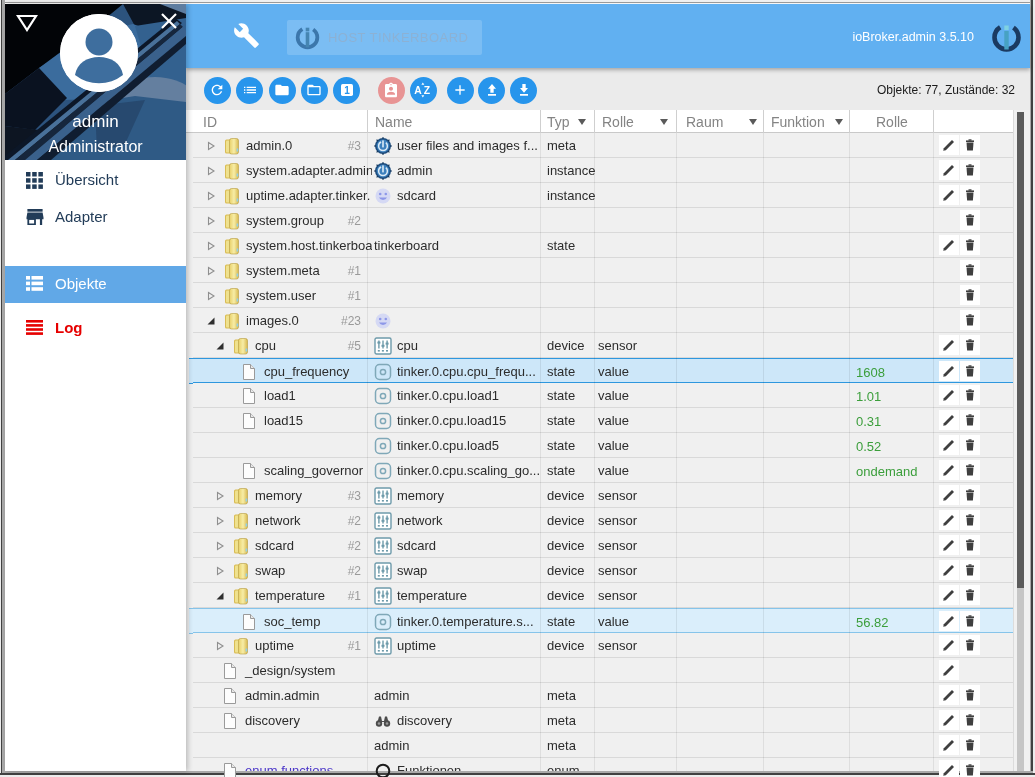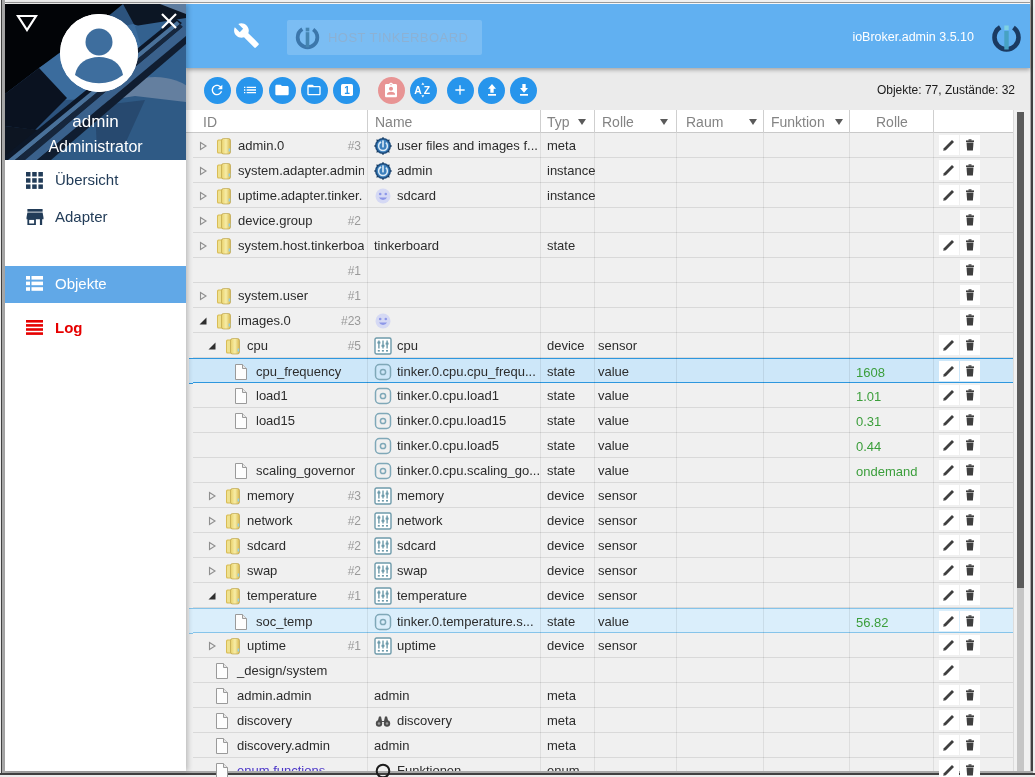--- a/index.html
+++ b/index.html
@@ -57,21 +57,21 @@
 .idl{position:absolute;top:5px;font-size:13px;color:#2c2c2c;white-space:nowrap}
 .cnt{position:absolute;left:118px;top:6px;width:50px;text-align:right;font-size:12px;color:#9a9a9a}
 .nm{position:absolute;left:204px;top:5px;width:142px;font-size:13px;color:#2c2c2c;white-space:nowrap;overflow:hidden}
 .nm2{left:181px}
 .typ{position:absolute;left:354px;top:5px;font-size:13px;color:#2c2c2c}
 .rol{position:absolute;left:405px;top:5px;font-size:13px;color:#2c2c2c}
 .wrt{position:absolute;left:663px;top:6px;font-size:13px;color:#3b9e3b}
 .acell{position:absolute;top:2px;width:20px;height:20px;background:#fff;z-index:3}
 .acell svg{position:absolute;left:3px;top:3px}
 .ic{position:absolute;z-index:1}
-.idwrap{position:absolute;left:0;top:0;width:171px;height:25px;overflow:hidden}
+.idwrap{position:absolute;left:8px;top:0;width:171px;height:25px;overflow:hidden}
 
 .sbar{left:1013px;top:110px;width:17px;height:661px;background:#f1f1f1;border-left:1px solid #dcdcdc;z-index:6}
 .sthumb{position:absolute;left:3px;top:2px;width:7px;height:476px;background:#5c5c5c}
 .strack{position:absolute;left:3px;top:478px;width:7px;height:183px;background:#c6c6c6}
 
 </style></head><body>
 <svg width="0" height="0" style="position:absolute">
 <defs>
 <linearGradient id="gf" x1="0" y1="0" x2="1" y2="0">
  <stop offset="0" stop-color="#e8d06a"></stop>
@@ -338,21 +338,21 @@
       </div>
     </div>
 <div class="row" style="top:75px">
       <div class="idwrap">
         <svg class="ic" style="left:5px;top:8px" width="10" height="10">
           <use href="#i-arrc"></use>
         </svg>
         <svg class="ic" style="left:23px;top:3.5px" width="16" height="18">
           <use href="#i-fold"></use>
         </svg>
-        <span class="idl" style="left:45px">device.group</span>
+        <span class="idl" style="left:45px">system.group</span>
       </div>
       <span class="cnt">#2</span>
       <div class="acell" style="left:767px">
         <svg width="14" height="14">
           <use href="#i-trash"></use>
         </svg>
       </div>
     </div>
 <div class="row" style="top:100px">
       <div class="idwrap">
@@ -371,20 +371,29 @@
           <use href="#i-pen"></use>
         </svg>
       </div>
       <div class="acell" style="left:767px">
         <svg width="14" height="14">
           <use href="#i-trash"></use>
         </svg>
       </div>
     </div>
 <div class="row" style="top:125px">
+      <div class="idwrap">
+        <svg class="ic" style="left:5px;top:8px" width="10" height="10">
+          <use href="#i-arrc"></use>
+        </svg>
+        <svg class="ic" style="left:23px;top:3.5px" width="16" height="18">
+          <use href="#i-fold"></use>
+        </svg>
+        <span class="idl" style="left:45px">system.meta</span>
+      </div>
       <span class="cnt">#1</span>
       <div class="acell" style="left:767px">
         <svg width="14" height="14">
           <use href="#i-trash"></use>
         </svg>
       </div>
     </div>
 <div class="row" style="top:150px">
       <div class="idwrap">
         <svg class="ic" style="left:5px;top:8px" width="10" height="10">
@@ -525,21 +534,21 @@
         </svg>
       </div>
     </div>
 <div class="row" style="top:300px">
       <svg class="ic" style="left:181px;top:3.5px" width="18" height="18">
         <use href="#i-sta"></use>
       </svg>
       <span class="nm">tinker.0.cpu.load5</span>
       <span class="typ">state</span>
       <span class="rol">value</span>
-      <span class="wrt">0.44</span>
+      <span class="wrt">0.52</span>
       <div class="acell" style="left:746px">
         <svg width="14" height="14">
           <use href="#i-pen"></use>
         </svg>
       </div>
       <div class="acell" style="left:767px">
         <svg width="14" height="14">
           <use href="#i-trash"></use>
         </svg>
       </div>
@@ -812,26 +821,20 @@
           <use href="#i-pen"></use>
         </svg>
       </div>
       <div class="acell" style="left:767px">
         <svg width="14" height="14">
           <use href="#i-trash"></use>
         </svg>
       </div>
     </div>
 <div class="row" style="top:600px">
-      <div class="idwrap">
-        <svg class="ic" style="left:21px;top:3.5px" width="16" height="18">
-          <use href="#i-file"></use>
-        </svg>
-        <span class="idl" style="left:44px">discovery.admin</span>
-      </div>
       <span class="nm nm2">admin</span>
       <span class="typ">meta</span>
       <div class="acell" style="left:746px">
         <svg width="14" height="14">
           <use href="#i-pen"></use>
         </svg>
       </div>
       <div class="acell" style="left:767px">
         <svg width="14" height="14">
           <use href="#i-trash"></use>

